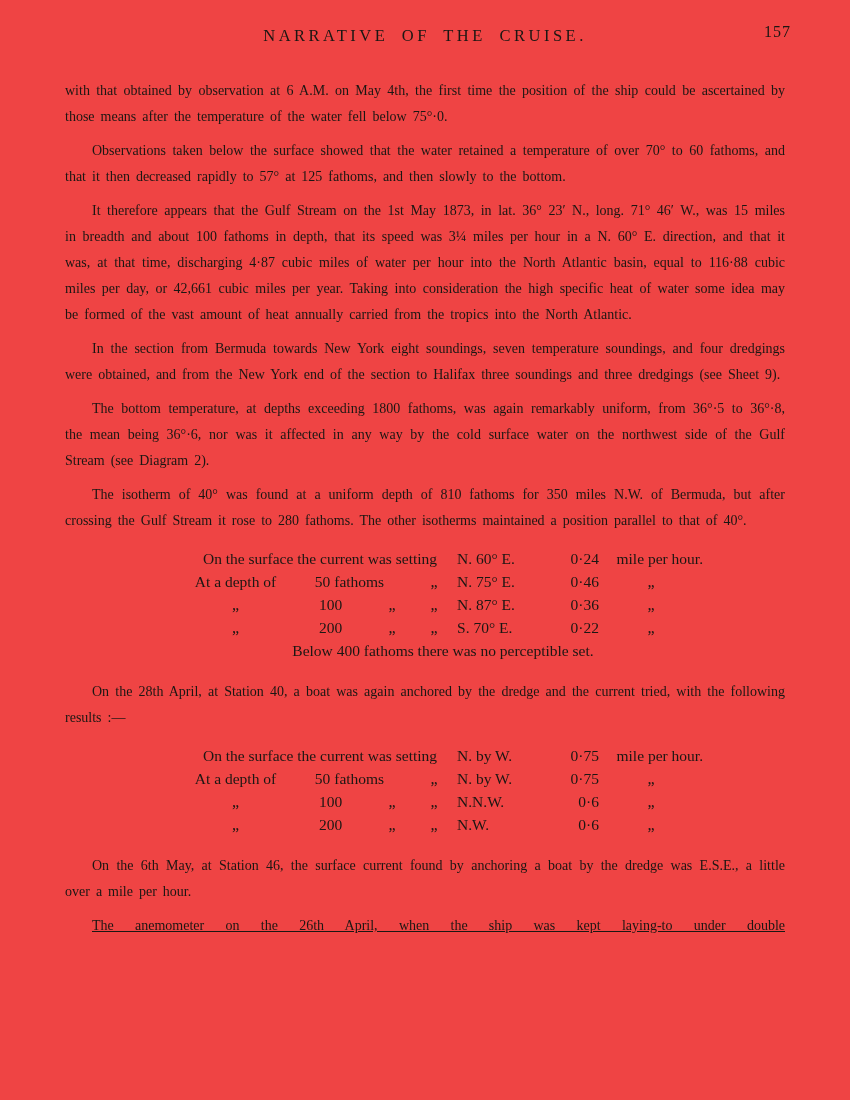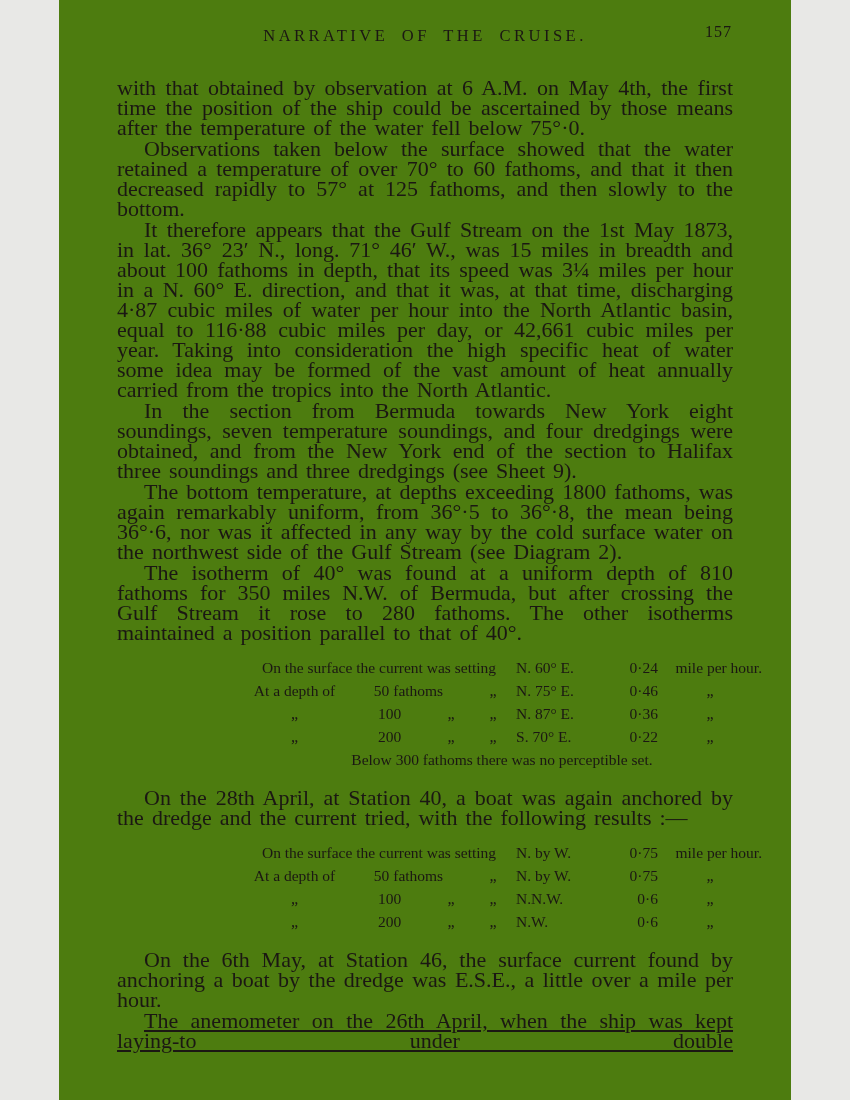--- a/index.html
+++ b/index.html
@@ -2,24 +2,24 @@
 <html><head>
 <meta charset="utf-8">
 <style>
   html, body {
     margin: 0;
     padding: 0;
     background: #e8e8e6;
   }
   .page {
     position: relative;
-    width: 732px;
+    width: 850px;
     height: 1100px;
     margin: 0 auto;
-    background: #4d7c0f;
+    background: #ef4444;
     color: #1b1713;
     font-family: "Liberation Serif", "DejaVu Serif", serif;
     box-sizing: border-box;
     padding: 26px 57px 0 57px;
     overflow: hidden;
   }
   header.running-head {
     position: relative;
     height: 24px;
     margin-bottom: 28px;
@@ -35,23 +35,23 @@
     white-space: nowrap;
   }
   .page-number {
     position: absolute;
     right: 2px;
     top: -3px;
     font-size: 16px;
     letter-spacing: 1px;
   }
   main.page-body p.para {
-    margin: 1px;
-    font-size: 22px;
-    line-height: 20px;
+    margin: 8px;
+    font-size: 14px;
+    line-height: 26px;
     text-align: justify;
     word-spacing: 2.5px;
   }
   p.para.indent { text-indent: 27px; }
   p.para.justify-last { text-align-last: justify; text-decoration: underline; }
 
   table.results {
     border-collapse: collapse;
     table-layout: fixed;
     width: 520px;
@@ -128,21 +128,21 @@
       <tr>
         <td class="ctr ditto">„</td>
         <td class="ctr">200</td>
         <td class="ctr ditto">„</td>
         <td class="ctr ditto">„</td>
         <td class="dir">S. 70° E.</td>
         <td class="rate">0·22</td>
         <td class="ctr ditto">„</td>
       </tr>
       <tr>
-        <td class="tl" colspan="7">Below 300 fathoms there was no perceptible set.</td>
+        <td class="tl" colspan="7">Below 400 fathoms there was no perceptible set.</td>
       </tr>
     </tbody>
       </table>
 
     <p class="para indent">On the 28th April, at Station 40, a boat was again anchored by the dredge and the current tried, with the following results :—</p>
 
     <table class="results">
       <colgroup>
         <col style="width:105px">
           <col style="width:85px">

